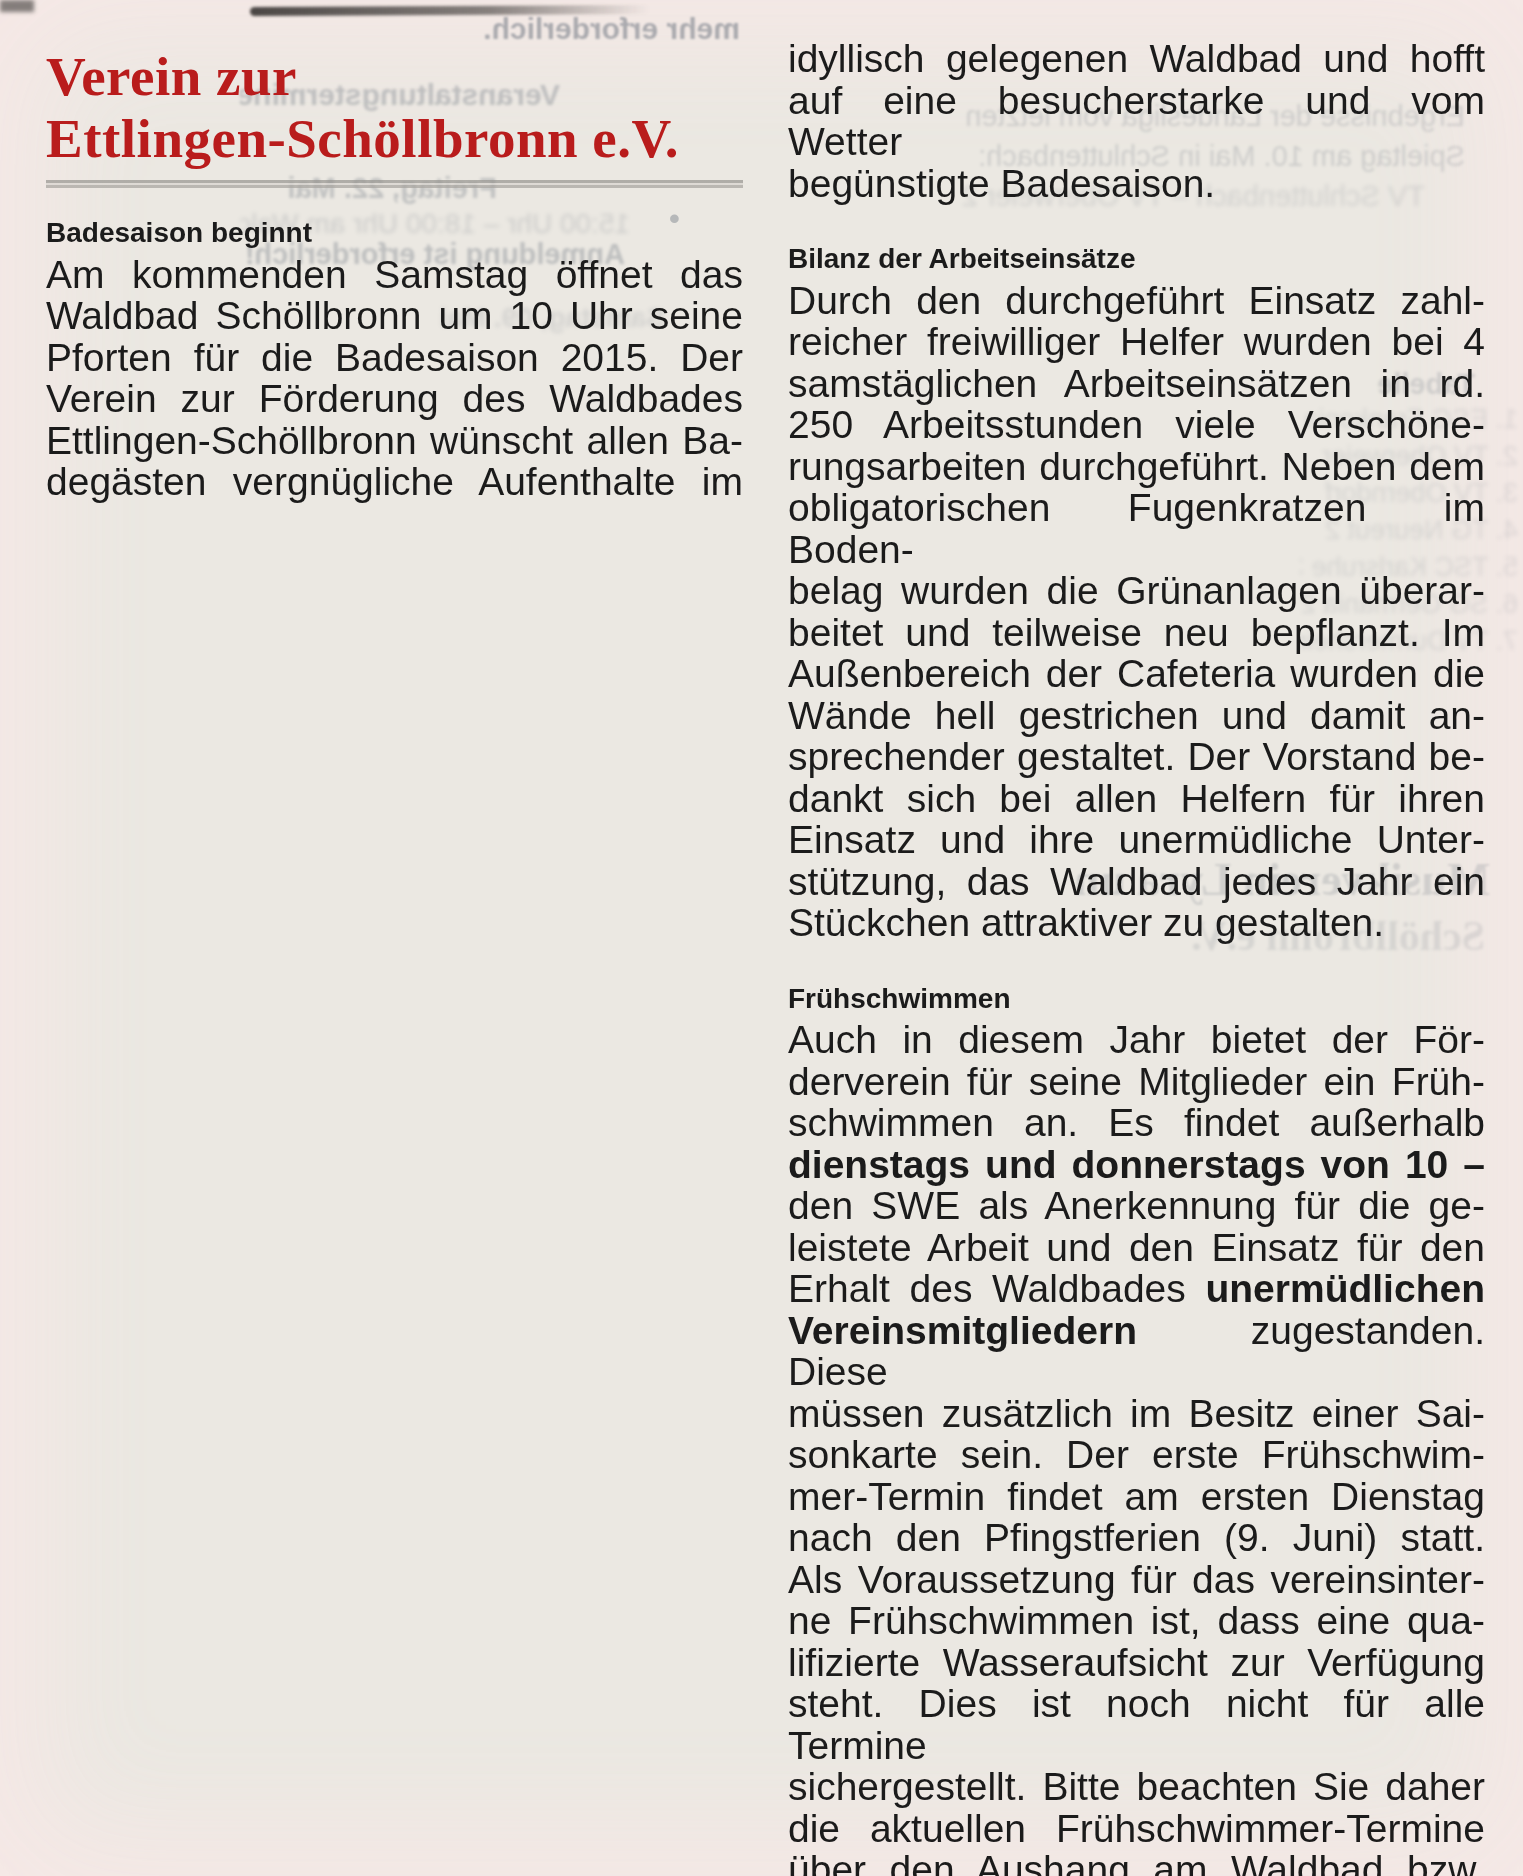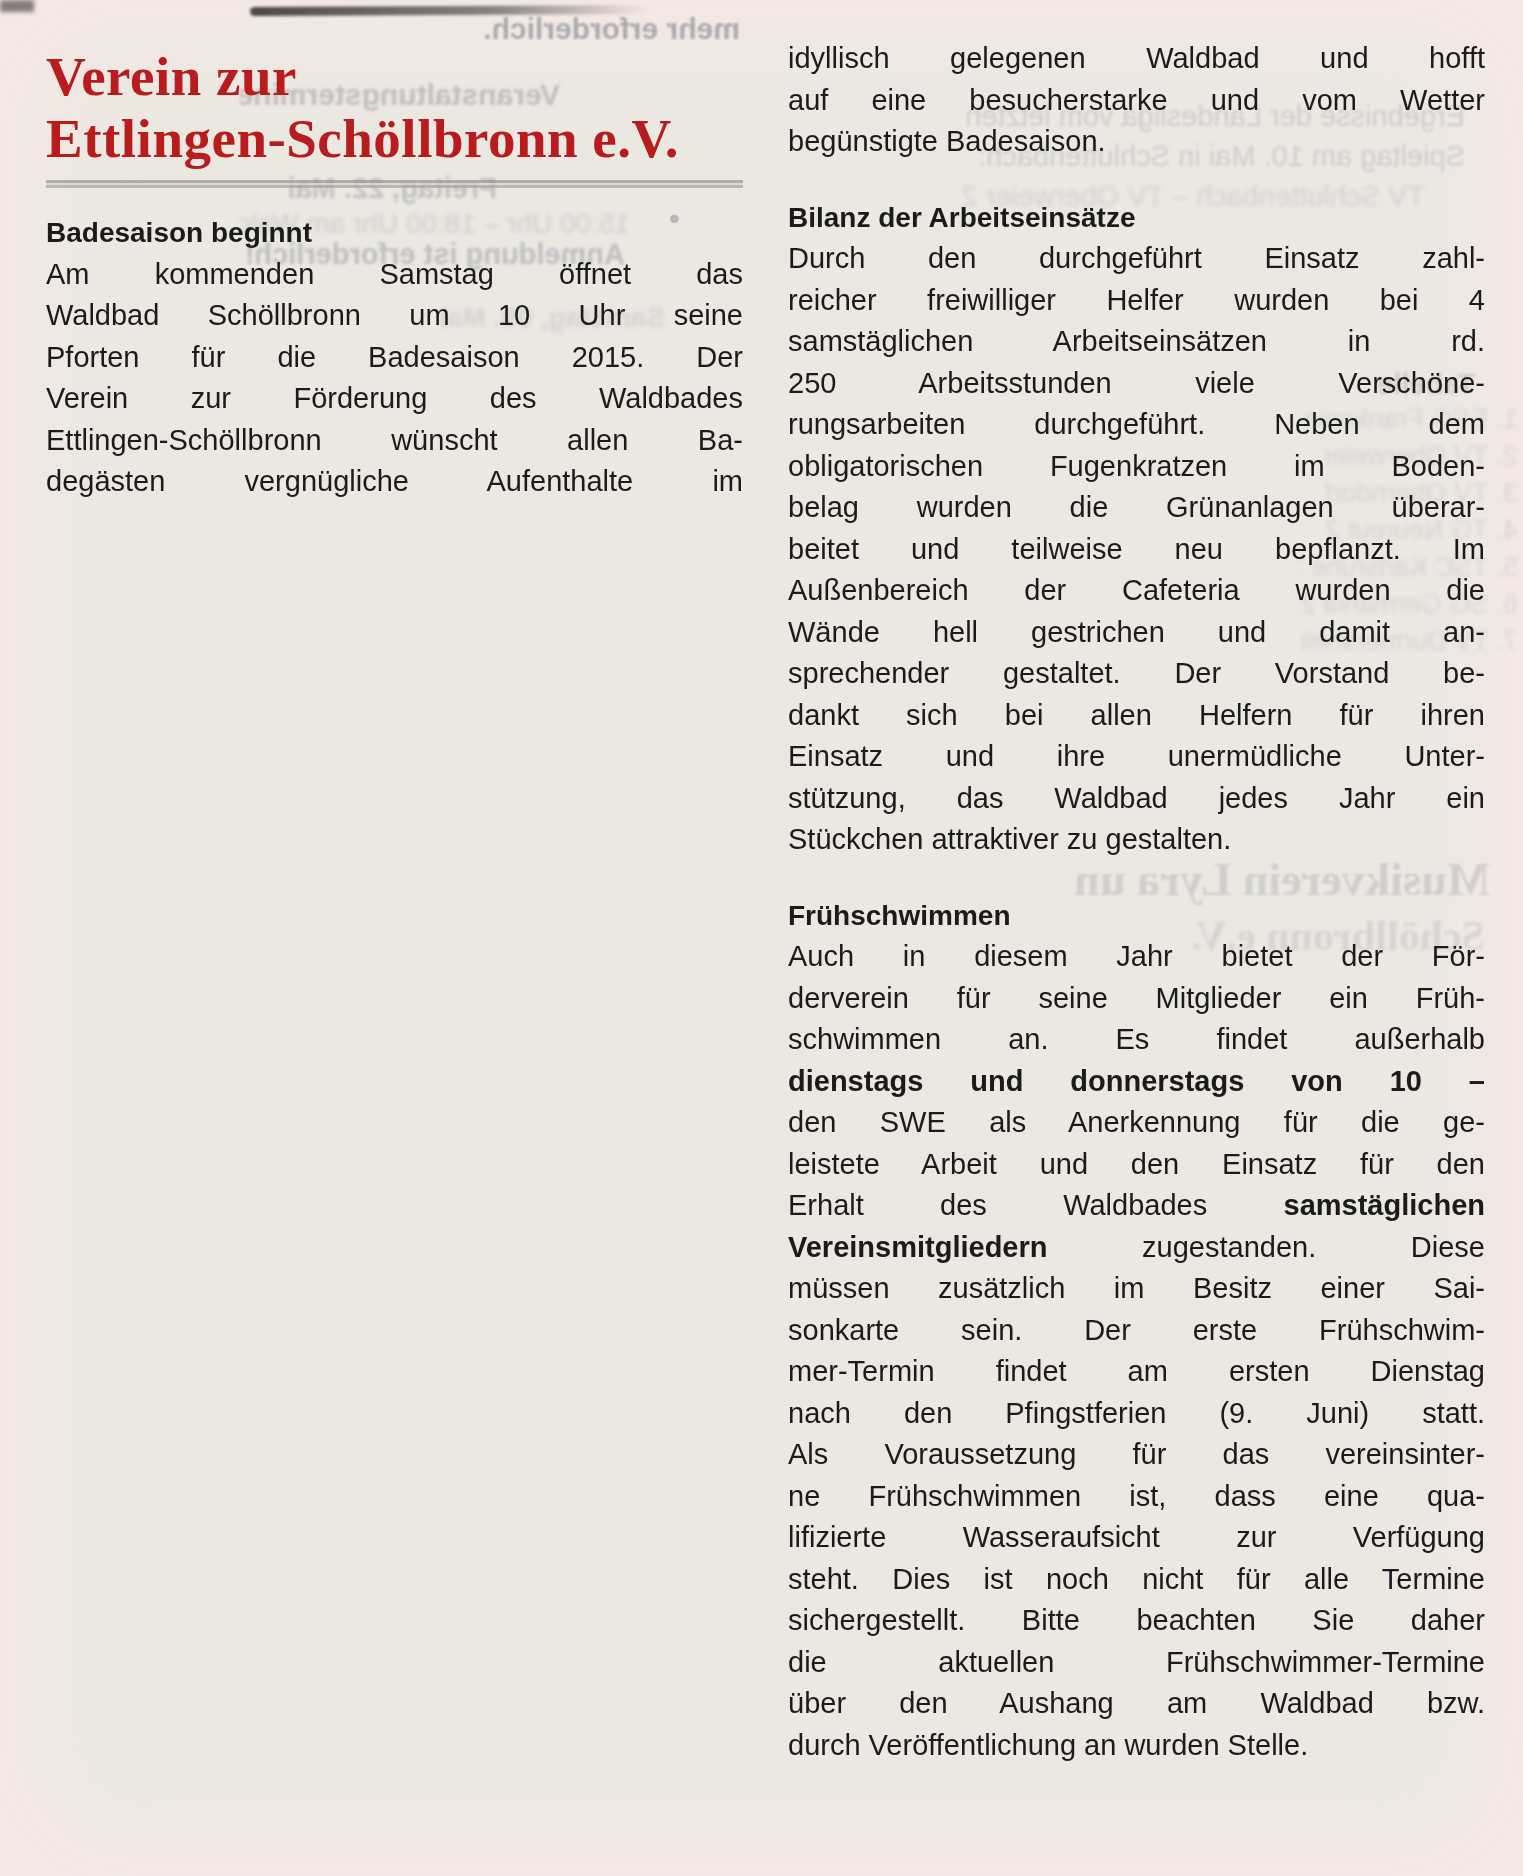--- a/index.html
+++ b/index.html
@@ -11,21 +11,21 @@
   }
   .col{position:absolute;}
   .col-left{left:46px;top:46px;width:697px;}
   .col-right{left:788px;top:38px;width:697px;}
   .title{font-family:"Liberation Serif",serif;font-weight:bold;
     font-size:55px;line-height:62px;letter-spacing:.5px;color:#b91c1c;}
   .title-rule{margin-top:10px;height:8px;opacity:.7;
     background:linear-gradient(180deg,#96948f 0 3px,#d8d4cf 3px 5px,#a5a29d 5px 8px);}
   .h{font-weight:bold;font-size:28px;line-height:41.5px;margin-top:34px;}
   .col-left .h{margin-top:24px;}
-  .body .line{font-size:29px;line-height:41.5px;text-align:justify;text-align-last:justify;}
+  .body .line{font-size:39px;line-height:41.5px;text-align:justify;text-align-last:justify;}
   .body .line.last{text-align-last:left;}
   .b{font-weight:bold;}
   .bleed-layer{position:absolute;left:0;top:0;width:100%;height:100%;pointer-events:none;}
   .bleed{position:absolute;transform:scaleX(-1);transform-origin:center;
     color:#55606e;white-space:nowrap;overflow:hidden;
     font-family:"Liberation Sans",sans-serif;}
   .bleed.serif{font-family:"Liberation Serif",serif;}
   .bleed.bold{font-weight:bold;}
   .streak{position:absolute;left:250px;top:6px;width:400px;height:9px;
     border-radius:5px;transform:rotate(-.3deg);filter:blur(1.5px);
@@ -106,21 +106,21 @@
         <div class="line last"><span>Stückchen attraktiver zu gestalten.</span></div>
       </div>
     <div class="h">Frühschwimmen</div>
     <div class="body">
         <div class="line"><span>Auch in diesem Jahr bietet der För-</span></div>
         <div class="line"><span>derverein für seine Mitglieder ein Früh-</span></div>
         <div class="line"><span>schwimmen an. Es findet außerhalb</span></div>
         <div class="line"><span class="b">dienstags und donnerstags von 10 –</span></div>
         <div class="line"><span>den SWE als Anerkennung für die ge-</span></div>
         <div class="line"><span>leistete Arbeit und den Einsatz für den</span></div>
-        <div class="line"><span>Erhalt des Waldbades </span><span class="b">samstäglichen</span></div>
+        <div class="line"><span>Erhalt des Waldbades </span><span class="b">unermüdlichen</span></div>
         <div class="line"><span class="b">Vereinsmitgliedern</span><span> zugestanden. Diese</span></div>
         <div class="line"><span>müssen zusätzlich im Besitz einer Sai-</span></div>
         <div class="line"><span>sonkarte sein. Der erste Frühschwim-</span></div>
         <div class="line"><span>mer-Termin findet am ersten Dienstag</span></div>
         <div class="line"><span>nach den Pfingstferien (9. Juni) statt.</span></div>
         <div class="line"><span>Als Voraussetzung für das vereinsinter-</span></div>
         <div class="line"><span>ne Frühschwimmen ist, dass eine qua-</span></div>
         <div class="line"><span>lifizierte Wasseraufsicht zur Verfügung</span></div>
         <div class="line"><span>steht. Dies ist noch nicht für alle Termine</span></div>
         <div class="line"><span>sichergestellt. Bitte beachten Sie daher</span></div>

